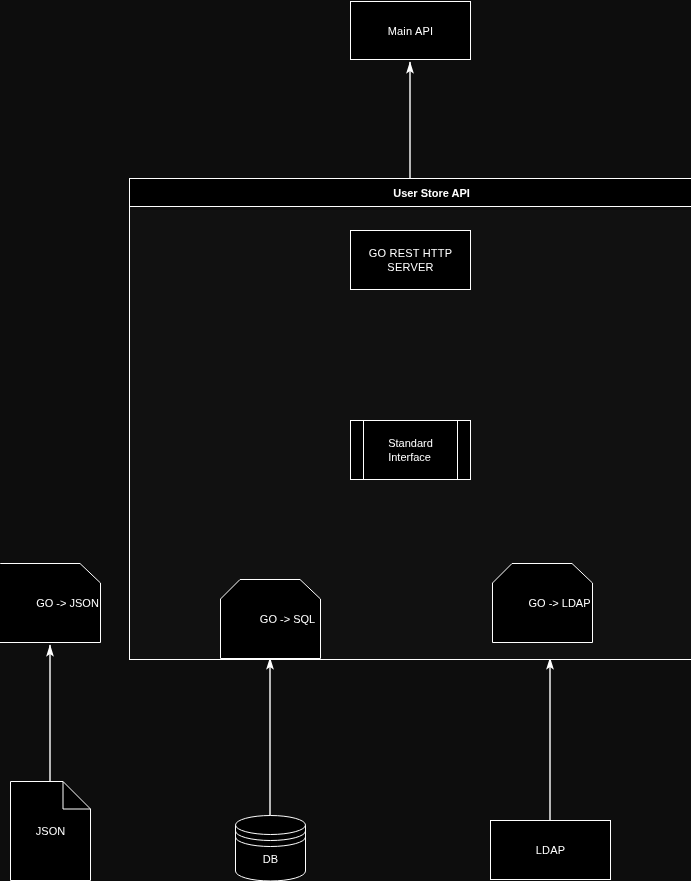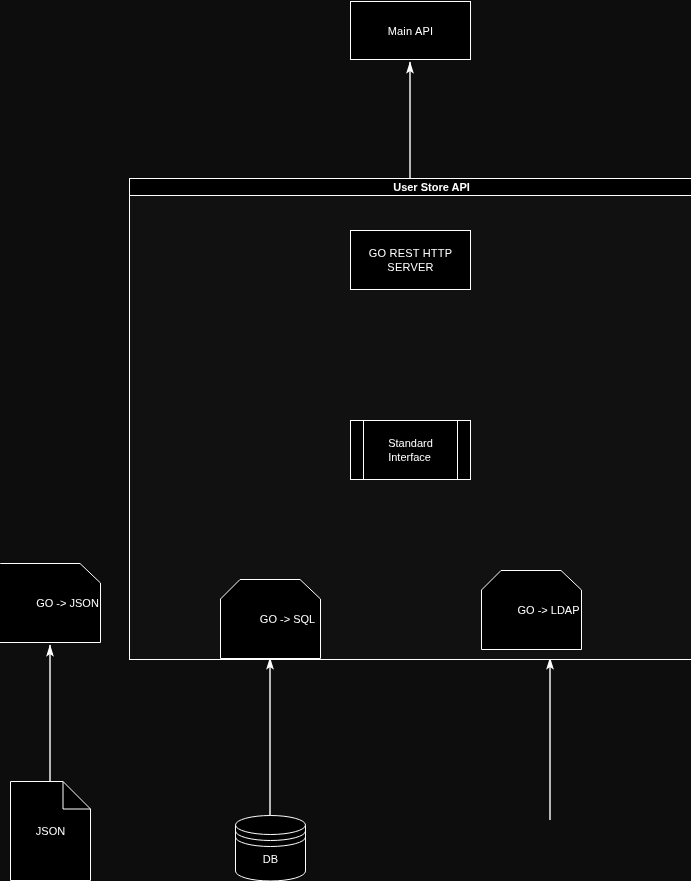--- a/index.html
+++ b/index.html
@@ -62,21 +62,21 @@
     border-right: none;
     background: #111111;
     box-sizing: border-box;
     position: absolute;
   }
   #user-store-api-title {
     position: absolute;
     left: 129px;
     top: 178px;
     width: 562px;
-    height: 18px;
+    height: 29px;
     background: #000000;
     border: 1px solid #ffffff;
     border-right: none;
     box-sizing: border-box;
     display: flex;
     align-items: center;
     justify-content: center;
     font-size: 11px;
     font-weight: bold;
     color: #ffffff;
@@ -147,21 +147,21 @@
     display: flex;
     align-items: center;
     justify-content: center;
     font-size: 11px;
     color: #ffffff;
     text-align: center;
     padding-left: 17px;
   }
   #go-json  { left: 0px;   top: 563px; width: 101px; }
   #go-sql   { left: 220px; top: 563px; margin-top: 16px; }
-  #go-ldap  { left: 481px; top: 563px; margin-top: 7px; }
+  #go-ldap  { left: 492px; top: 563px; }
   
   #json-doc {
     position: absolute;
     left: 10px;
     top: 781px;
     width: 81px;
     height: 100px;
   }
   #json-doc .doc-label {
     position: absolute;
@@ -293,14 +293,15 @@
   <div id="db-cylinder">
     <svg width="71" height="66" viewBox="0 0 71 66">
       <path d="M 0.5,10 L 0.5,56 A 35,10 0 0 0 70.5,56 L 70.5,10" fill="#000000" stroke="#ffffff" stroke-width="1"></path>
       <ellipse cx="35.5" cy="10" rx="35" ry="9.5" fill="#000000" stroke="#ffffff" stroke-width="1"></ellipse>
       <path d="M 0.5,16 A 35,9.5 0 0 0 70.5,16" fill="none" stroke="#ffffff" stroke-width="1"></path>
       <path d="M 0.5,22 A 35,9.5 0 0 0 70.5,22" fill="none" stroke="#ffffff" stroke-width="1"></path>
     </svg>
     <div class="cyl-label">DB</div>
   </div>
 
+  <div class="node boxnode" id="ldap-box">LDAP</div>
 
 </div>
 
 </body></html>

